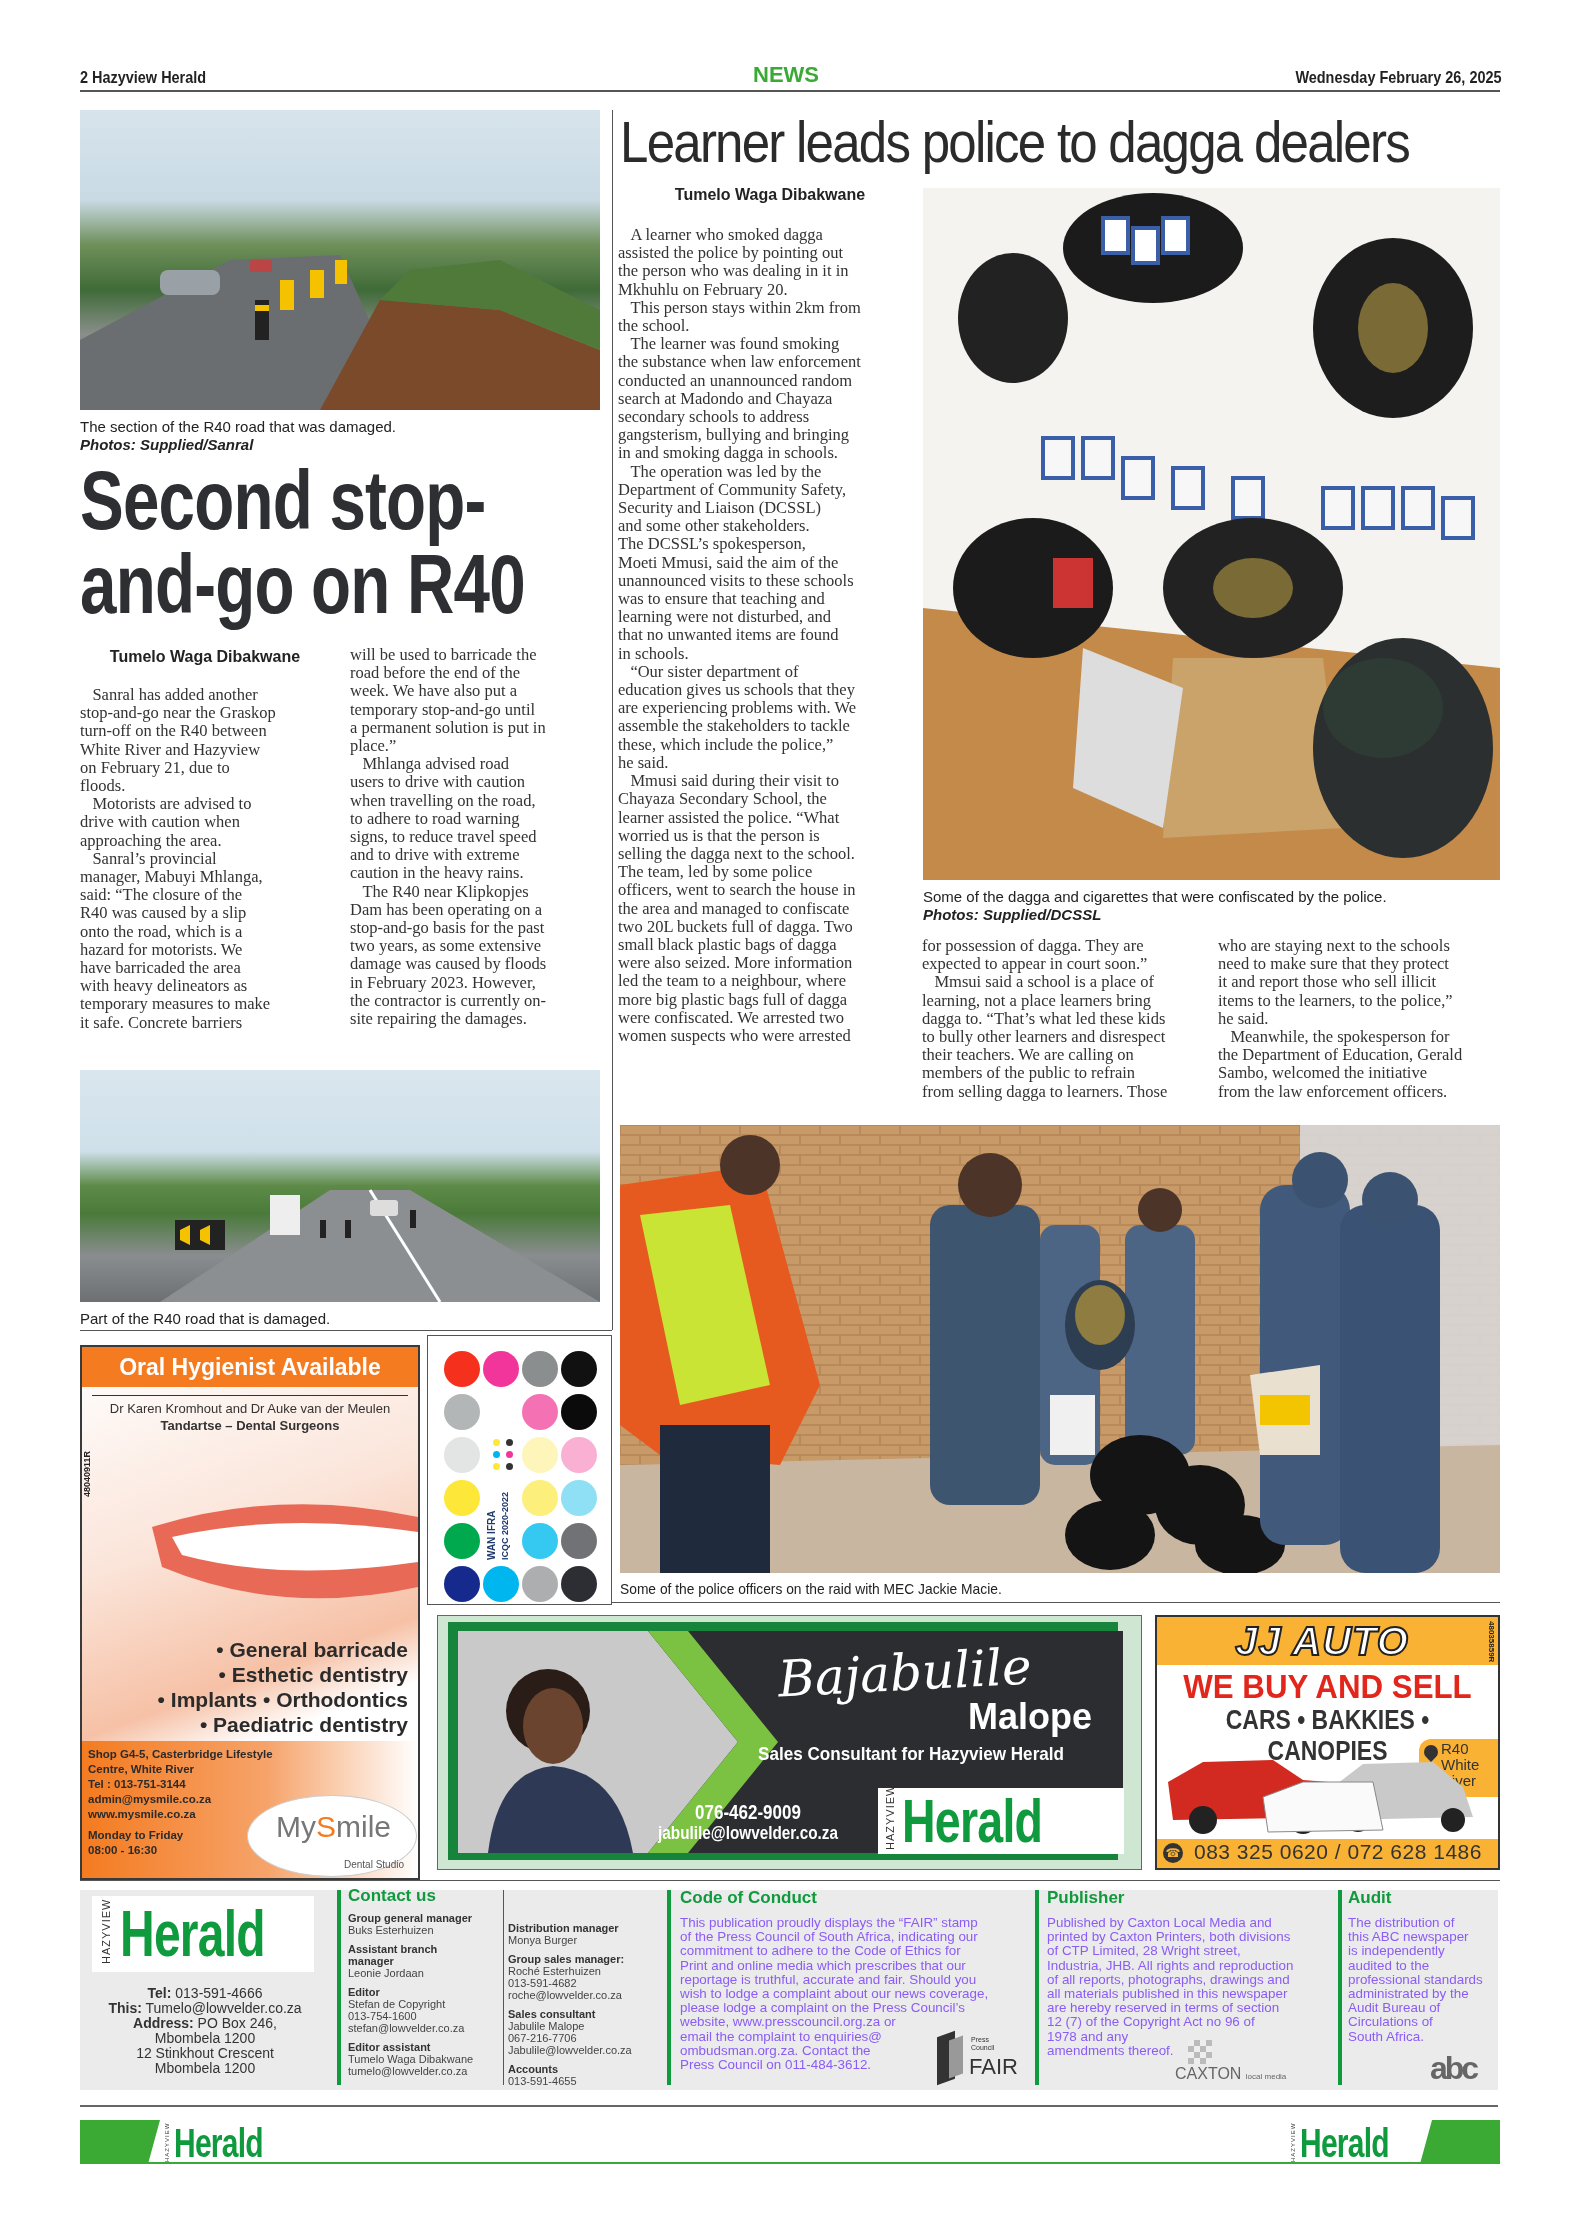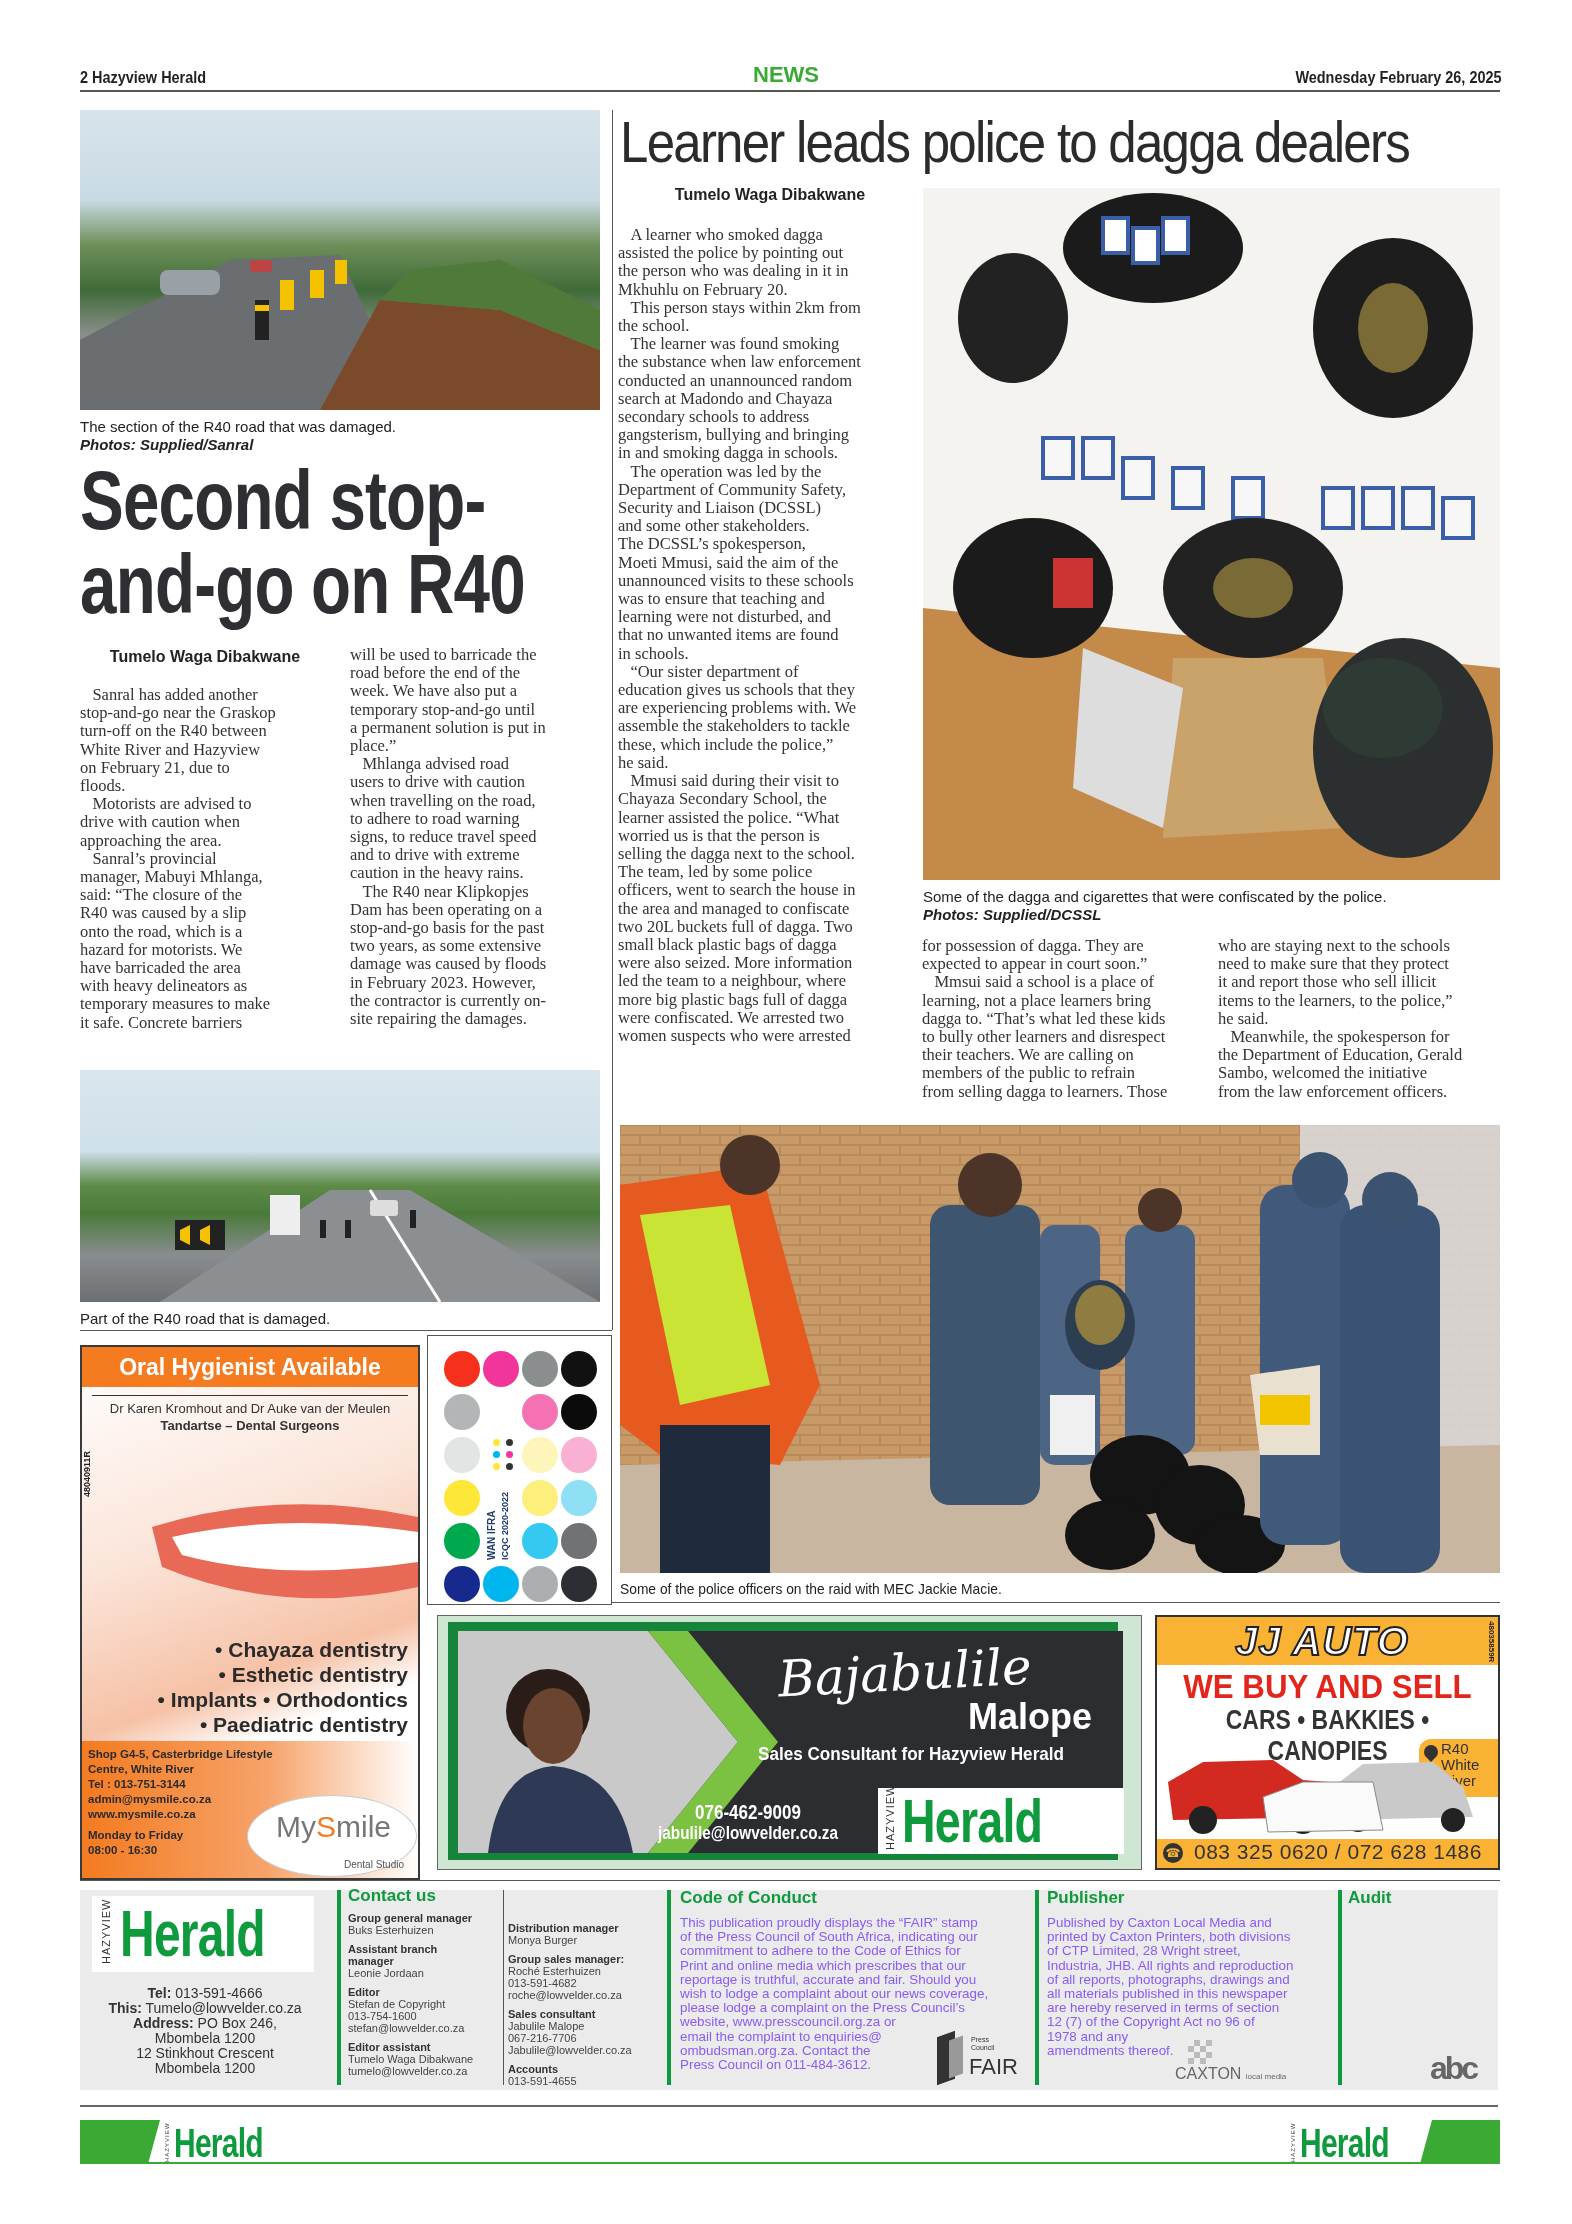--- a/index.html
+++ b/index.html
@@ -270,21 +270,21 @@
   <div class="abs" style="left:0; top:0; width:336px; height:40px; background:#f47b20; color:#fff; font-weight:bold; font-size:23px; text-align:center; line-height:40px;">Oral Hygienist Available</div>
   <div class="abs" style="left:10px; top:48px; width:316px; height:1px; background:#333;"></div>
   <div class="abs" style="left:0; top:54px; width:336px; text-align:center; font-size:13px; color:#333;">Dr Karen Kromhout and Dr Auke van der Meulen</div>
   <div class="abs" style="left:0; top:71px; width:336px; text-align:center; font-size:13px; font-weight:bold; color:#333;">Tandartse – Dental Surgeons</div>
   <div class="abs" style="left:0; top:90px; width:20px; height:60px; writing-mode:vertical-rl; transform:rotate(180deg); font-size:9px; font-weight:bold;">48040911R</div>
   <svg class="abs" style="left:60px; top:150px;" width="276" height="110" viewBox="0 0 276 110">
     <path d="M10,30 Q140,-10 276,20 L276,90 Q140,120 20,70 Z" fill="#e86a56"></path>
     <path d="M30,40 Q140,15 276,35 L276,65 Q140,85 40,58 Z" fill="#fff"></path>
   </svg>
   <div class="abs" style="right:10px; top:290px; text-align:right; font-size:21px; font-weight:bold; line-height:25px; color:#2b2b2b;">
-    <div>• Chayaza dentistry</div>
+    <div>• General barricade</div>
     <div>• Esthetic dentistry</div>
     <div>• Implants • Orthodontics</div>
     <div>• Paediatric dentistry</div>
   </div>
   <div class="abs" style="left:0; top:394px; width:336px; height:137px; background:linear-gradient(90deg,#f47b20 0%,#f6a36a 55%,#fff 100%);"></div>
   <div class="abs" style="left:6px; top:400px; font-size:11.5px; font-weight:bold; color:#2b2b2b; line-height:15px;">
     <div>Shop G4-5, Casterbridge Lifestyle</div>
     <div>Centre, White River</div>
     <div>Tel : 013-751-3144</div>
     <div>admin@mysmile.co.za</div>
@@ -469,20 +469,29 @@
 all materials published in this newspaper
 are hereby reserved in terms of section
 12 (7) of the Copyright Act no 96 of
 1978 and any
 amendments thereof.</div>
   <div class="abs" style="left:1108px; top:150px; width:24px; height:24px; background:repeating-conic-gradient(#bbb 0 25%, #eee 0 50%) 0 0/12px 12px;"></div>
   <div class="abs" style="left:1095px; top:175px; font-size:16px; color:#666;"><span>CAXTON</span> <span style="font-size:8px;">local media</span></div>
 
   <div class="abs green-bar" style="left:1258px; top:0; height:195px;"></div>
   <div class="abs ft-head" style="left:1268px; top:-2px;">Audit</div>
+  <div class="abs ft-para" style="left:1268px; top:26px; width:145px;">The distribution of
+this ABC newspaper
+is independently
+audited to the
+professional standards
+administrated by the
+Audit Bureau of
+Circulations of
+South Africa.</div>
   <div class="abs" style="left:1350px; top:160px; font-size:32px; font-weight:900; color:#666; letter-spacing:-3px;">abc</div>
 </div>
 <div class="abs" style="left:80px; top:2105px; width:1418px; height:2px; background:#666;"></div>
 
 <div class="abs" style="left:80px; top:2120px; width:1420px; height:44px; background:#fff; border-bottom:2px solid #3aaa35;">
   <div class="abs" style="left:0; top:0; width:80px; height:44px; background:#3aaa35; clip-path:polygon(0 0,100% 0,85% 100%,0 100%);"></div>
   <div class="abs" style="right:0; top:0; width:80px; height:44px; background:#3aaa35; clip-path:polygon(15% 0,100% 0,100% 100%,0 100%);"></div>
   <div class="abs hazyview-v" style="left:84px; top:2px; height:40px; font-size:6px;">HAZYVIEW</div>
   <div class="abs herald-logo" style="left:94px; top:2px; font-size:40px; line-height:42px;">Herald</div>
   <div class="abs hazyview-v" style="left:1210px; top:2px; height:40px; font-size:6px;">HAZYVIEW</div>

